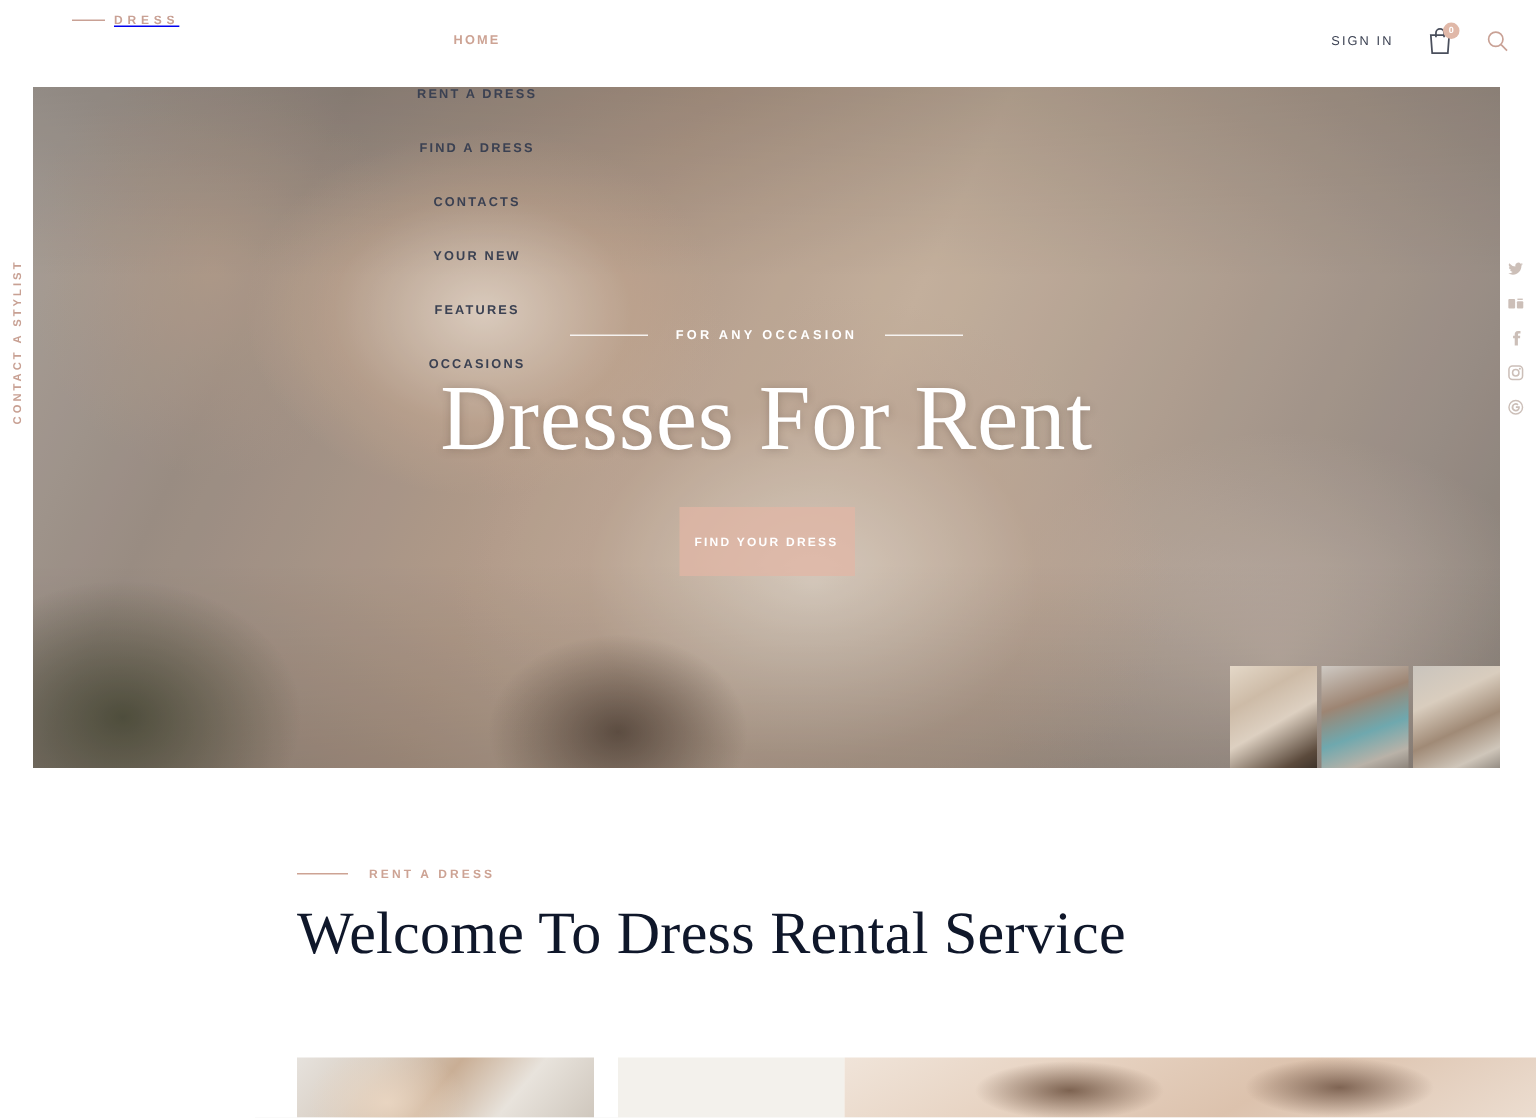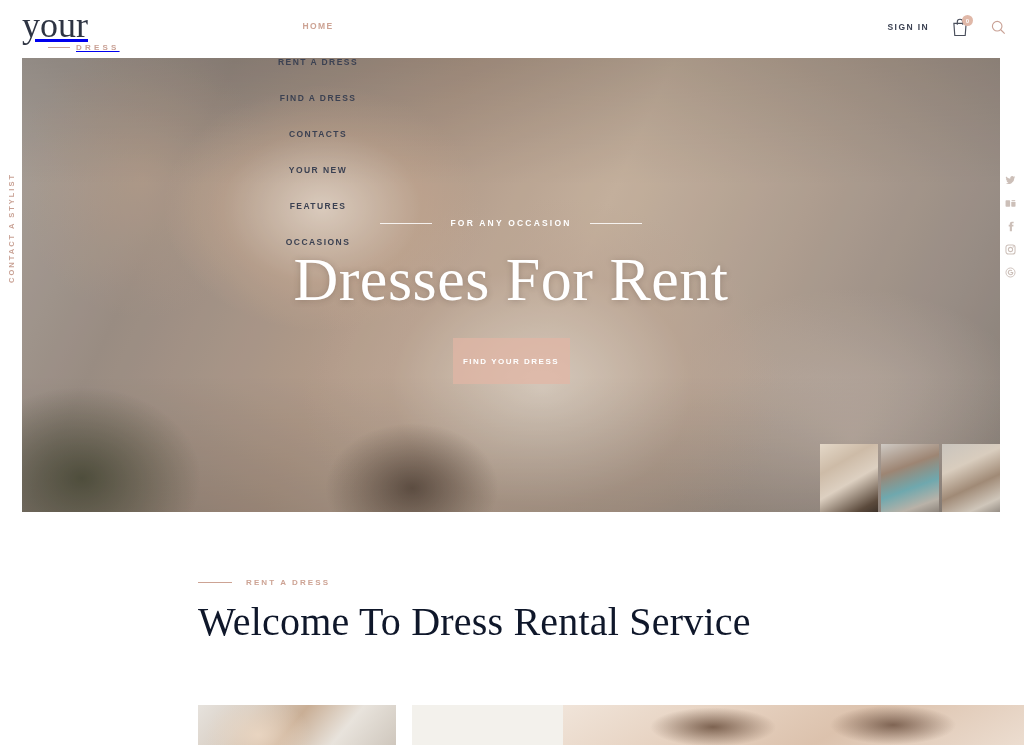--- a/index.html
+++ b/index.html
@@ -41,21 +41,21 @@
     font-size: 8.5px; letter-spacing: 1.45px; font-weight: 700;
     color: #3b4152; text-decoration: none; white-space: nowrap;
   }
   .nav a.active { color: #cda394; }
 
   .header-right {
     position: absolute; right: 18px; top: 17px;
     display: flex; align-items: center; gap: 22px;
   }
   .signin {
-    font-size: 8.5px; letter-spacing: 1.4px; font-weight: 700;
+    font-size: 8.5px; letter-spacing: 1.4px; font-weight: 400;
     color: #3b4152; text-decoration: none; text-align: center;
   }
   .bag-btn { position: relative; width: 18px; height: 20px; display:block; }
   .bag-badge {
     position: absolute; right: -4px; top: -2px;
     width: 11px; height: 11px; border-radius: 50%;
     background: #e0b8a8; color:#fff; font-size:6px;
     display:flex; align-items:center; justify-content:center; font-weight:700;
   }
   .search-btn { width: 15px; height: 15px; display:block; }
@@ -167,21 +167,20 @@
   }
 </style>
 </head>
 <body>
 
 <div class="page">
 
   <header class="header">
 
     <a class="logo-wrap" href="#">
-      <div class="logo-word">your</div>
       <div class="logo-sub">
         <span class="dash"></span>
         <span class="txt">DRESS</span>
       </div>
     </a>
 
     <nav class="nav">
       <a href="#" class="active">HOME</a>
       <a href="#">RENT A DRESS</a>
       <a href="#">FIND A DRESS</a>

